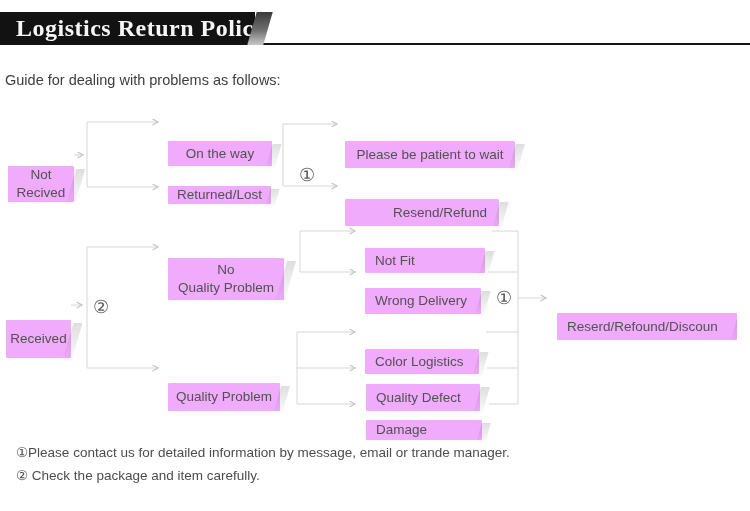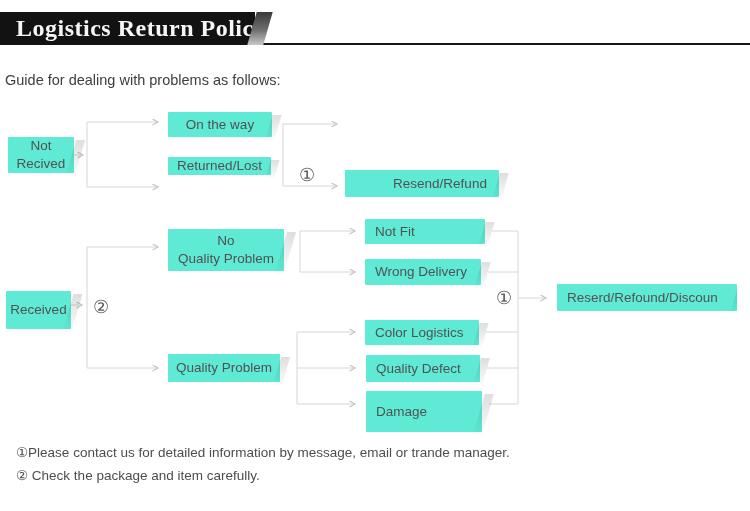--- a/index.html
+++ b/index.html
@@ -21,23 +21,23 @@
     position:absolute;left:252px;top:12px;width:16px;height:33px;
     background:linear-gradient(to bottom,#3a3a3a 0%,#6f6f6f 55%,#c8c8c8 100%);
     transform:skewX(-16deg);
   }
   
   .intro{
     position:absolute;left:5px;top:72px;font-size:14.5px;color:#3e3e3e;white-space:nowrap;
   }
   
   .node{
-    position:absolute;background:#5eead4;color:#525252;font-size:13.5px;
+    position:absolute;background:#f0abfc;color:#525252;font-size:13.5px;
     display:flex;align-items:center;justify-content:center;text-align:center;
-    white-space:pre-line;line-height:1.3;border-radius:1px;
+    white-space:pre-line;line-height:1.3;border-radius:1px;margin-top:29px;
   }
   .node::after{
     content:"";position:absolute;top:3px;right:-6px;width:9px;height:100%;
     background:linear-gradient(to bottom,rgba(0,0,0,.13),rgba(0,0,0,.01));
     transform:skewX(-16deg);
   }
   .node.align-left{justify-content:flex-start;text-align:left;padding-left:10px;box-sizing:border-box;}
   .marker{
     position:absolute;font-size:18px;line-height:1;color:#5a5a5a;
   }
@@ -98,31 +98,32 @@
       <line x1="489" y1="404" x2="518" y2="404"></line>
       <line x1="518" y1="298" x2="546" y2="298" marker-end="url(#arr)"></line>
     </g>
   </svg>
 
   <div class="node" style="left:8px;top:137px;width:66px;height:36px;">Not
 Recived</div>
   <div class="node" style="left:168px;top:112px;width:104px;height:25px;">On the way</div>
   <div class="node" style="left:168px;top:157px;width:103px;height:18px;">Returned/Lost</div>
   <span class="marker" style="left:299px;top:166px;">①</span>
+  <div class="node" style="left:345px;top:112px;width:170px;height:27px;">Please be patient to wait</div>
   <div class="node" style="left:345px;top:170px;width:118px;height:27px;padding-left:36px;">Resend/Refund</div>
 
   <div class="node" style="left:6px;top:291px;width:65px;height:38px;">Received</div>
   <span class="marker" style="left:93px;top:298px;">②</span>
   <div class="node" style="left:168px;top:229px;width:116px;height:42px;">No
 Quality Problem</div>
   <div class="node" style="left:168px;top:354px;width:112px;height:28px;">Quality Problem</div>
   <div class="node align-left" style="left:365px;top:219px;width:120px;height:25px;">Not Fit</div>
   <div class="node align-left" style="left:365px;top:259px;width:116px;height:26px;">Wrong Delivery</div>
   <div class="node align-left" style="left:365px;top:320px;width:114px;height:25px;">Color Logistics</div>
   <div class="node align-left" style="left:366px;top:355px;width:114px;height:27px;">Quality Defect</div>
-  <div class="node align-left" style="left:366px;top:391px;width:116px;height:41px;text-align:center;">Damage</div>
+  <div class="node align-left" style="left:366px;top:391px;width:116px;height:20px;text-align:center;">Damage</div>
   <span class="marker" style="left:496px;top:289px;">①</span>
   <div class="node align-left" style="left:557px;top:284px;width:180px;height:27px;overflow:hidden;">Reserd/Refound/Discoun</div>
 
   <div class="footnote fn1">①Please contact us for detailed information by message, email or trande manager.</div>
   <div class="footnote fn2">② Check the package and item carefully.</div>
 
 </div>
 
 </body></html>

